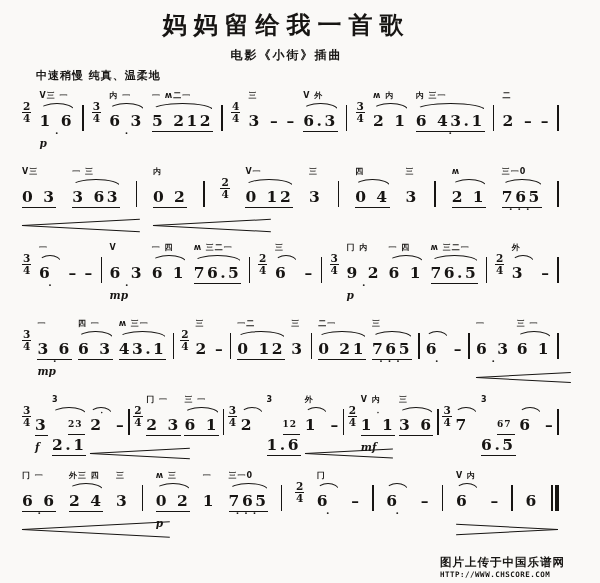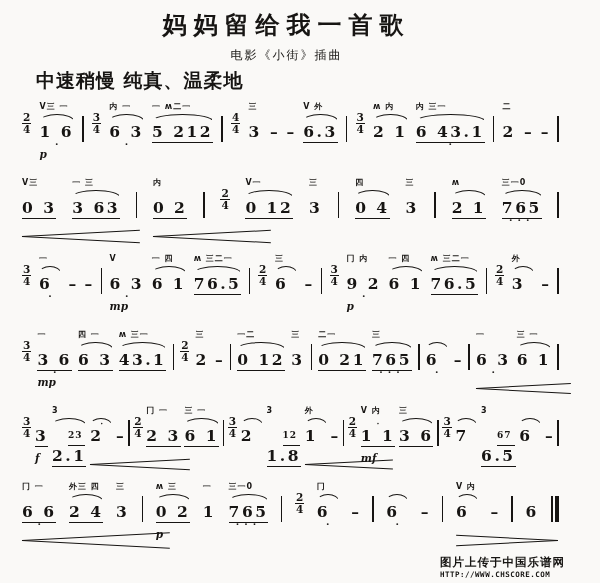--- a/index.html
+++ b/index.html
@@ -6,25 +6,25 @@
   body{
     width:600px;height:583px;overflow:hidden;position:relative;
     background:#faf9f7;color:#171513;
     font-family:"DejaVu Serif","Liberation Serif",serif;
   }
   .sheet{position:relative;width:573px;height:583px;border-radius:30px;}
   .title{
     text-align:center;padding-top:12px;font-size:24px;font-weight:bold;
     letter-spacing:7px;line-height:26px;
   }
-  .subtitle{text-align:center;font-size:12px;font-weight:normal;margin-top:9px;letter-spacing:2px;}
+  .subtitle{text-align:center;font-size:12px;font-weight:bold;margin-top:9px;letter-spacing:2px;}
   .meta{display:flex;justify-content:space-between;align-items:flex-end;margin:6px 34px 0 52px;}
   .keysig{font-size:14px;font-weight:bold;letter-spacing:1px;}
   .composer{font-size:12px;font-weight:bold;letter-spacing:2px;}
-  .tempo{margin:4px 0 0 36px;font-size:19px;font-weight:bold;letter-spacing:1px;}
+  .tempo{margin:4px 0 0 36px;font-size:11px;font-weight:bold;letter-spacing:1px;}
   .score{margin-top:6px;}
   .line{
     display:flex;justify-content:space-between;align-items:flex-start;
     height:76px;padding:0 14px 0 22px;
   }
   .tok{position:relative;flex:0 0 auto;}
   
   .orn{height:14px;font-size:8px;line-height:14px;font-weight:bold;white-space:nowrap;letter-spacing:1px;font-family:"DejaVu Sans",sans-serif;}
   .arcrow{height:8px;position:relative;}
   .arc{
@@ -655,21 +655,21 @@
           <div class="arcrow">
             <div class="arc"></div>
           </div>
           <div class="main"><span>2</span></div>
           <div class="sub">&nbsp;</div>
           <div class="dyn">&nbsp;</div>
         </div>
         <div class="tok note">
           <div class="orn">3</div>
           <div class="arcrow"></div>
-          <div class="main"><div class="grace">12</div><span class="u1">1.8</span></div>
+          <div class="main"><div class="grace">12</div><span class="u1">1.6</span></div>
           <div class="sub">&nbsp;</div>
           <div class="dyn">&nbsp;</div>
         </div>
         <div class="tok note">
           <div class="orn">外</div>
           <div class="arcrow">
             <div class="arc"></div>
           </div>
           <div class="main"><span>1</span></div>
           <div class="sub">&nbsp;</div>

